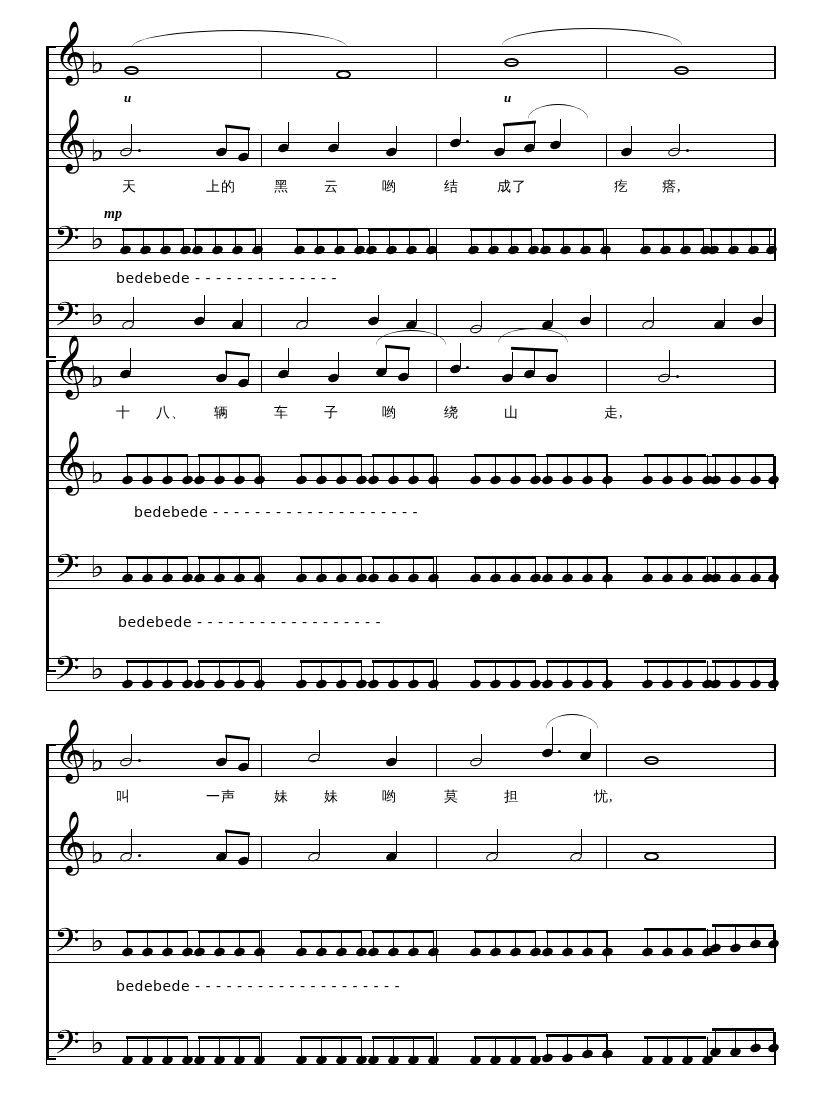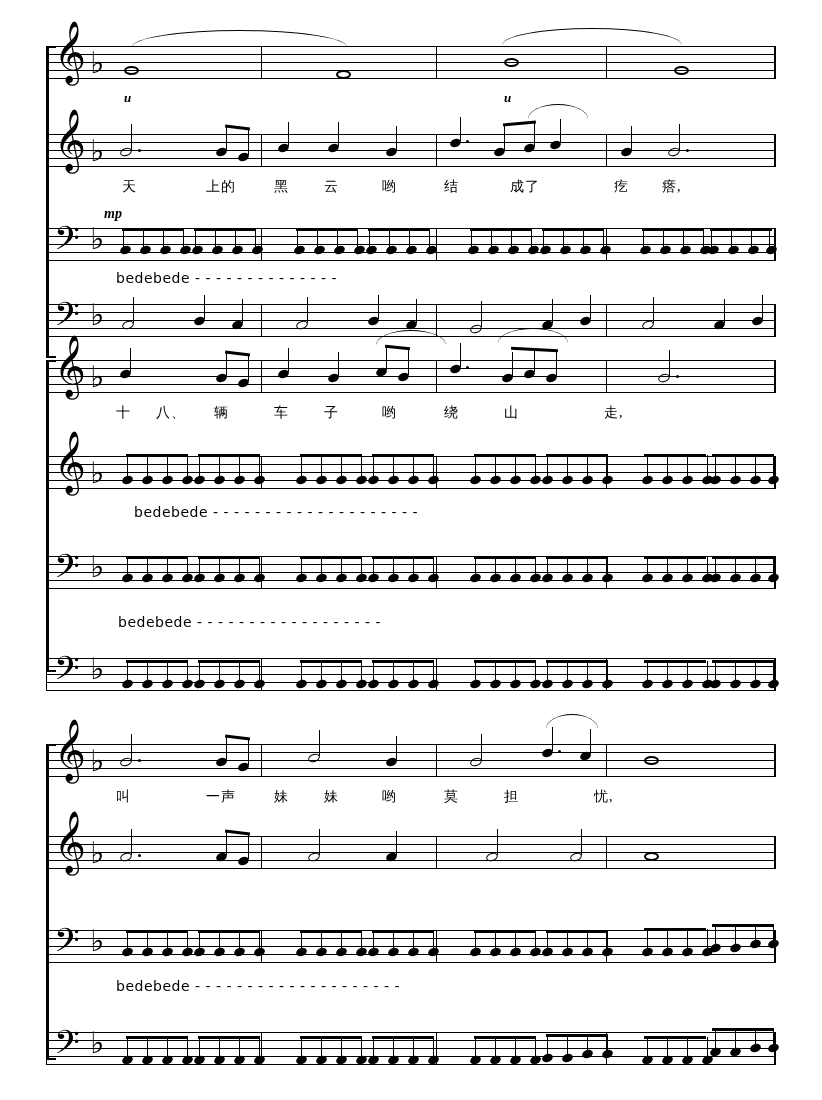--- a/index.html
+++ b/index.html
@@ -268,21 +268,21 @@
       <div class="flagdot" style="left:640px;top:23px;"></div>
     </div>
 
     <div class="lyric-row" style="position:absolute;left:0;top:140px;">
       <span class="syl-text" style="left:76px;">天</span>
       <span class="syl-text" style="left:160px;">上的</span>
       <span class="syl-text" style="left:228px;">黑</span>
       <span class="syl-text" style="left:278px;">云</span>
       <span class="syl-text" style="left:336px;">哟</span>
       <span class="syl-text" style="left:398px;">结</span>
-      <span class="syl-text" style="left:464px;text-align:right;">成了</span>
+      <span class="syl-text" style="left:451px;text-align:right;">成了</span>
       <span class="syl-text" style="left:568px;">疙</span>
       <span class="syl-text" style="left:616px;">瘩,</span>
     </div>
 
     <div class="staff" style="position:absolute;top:182px;">
       <div class="line l0"></div>
       <div class="line l1"></div>
       <div class="line l2"></div>
       <div class="line l3"></div>
       <div class="line l4"></div>

